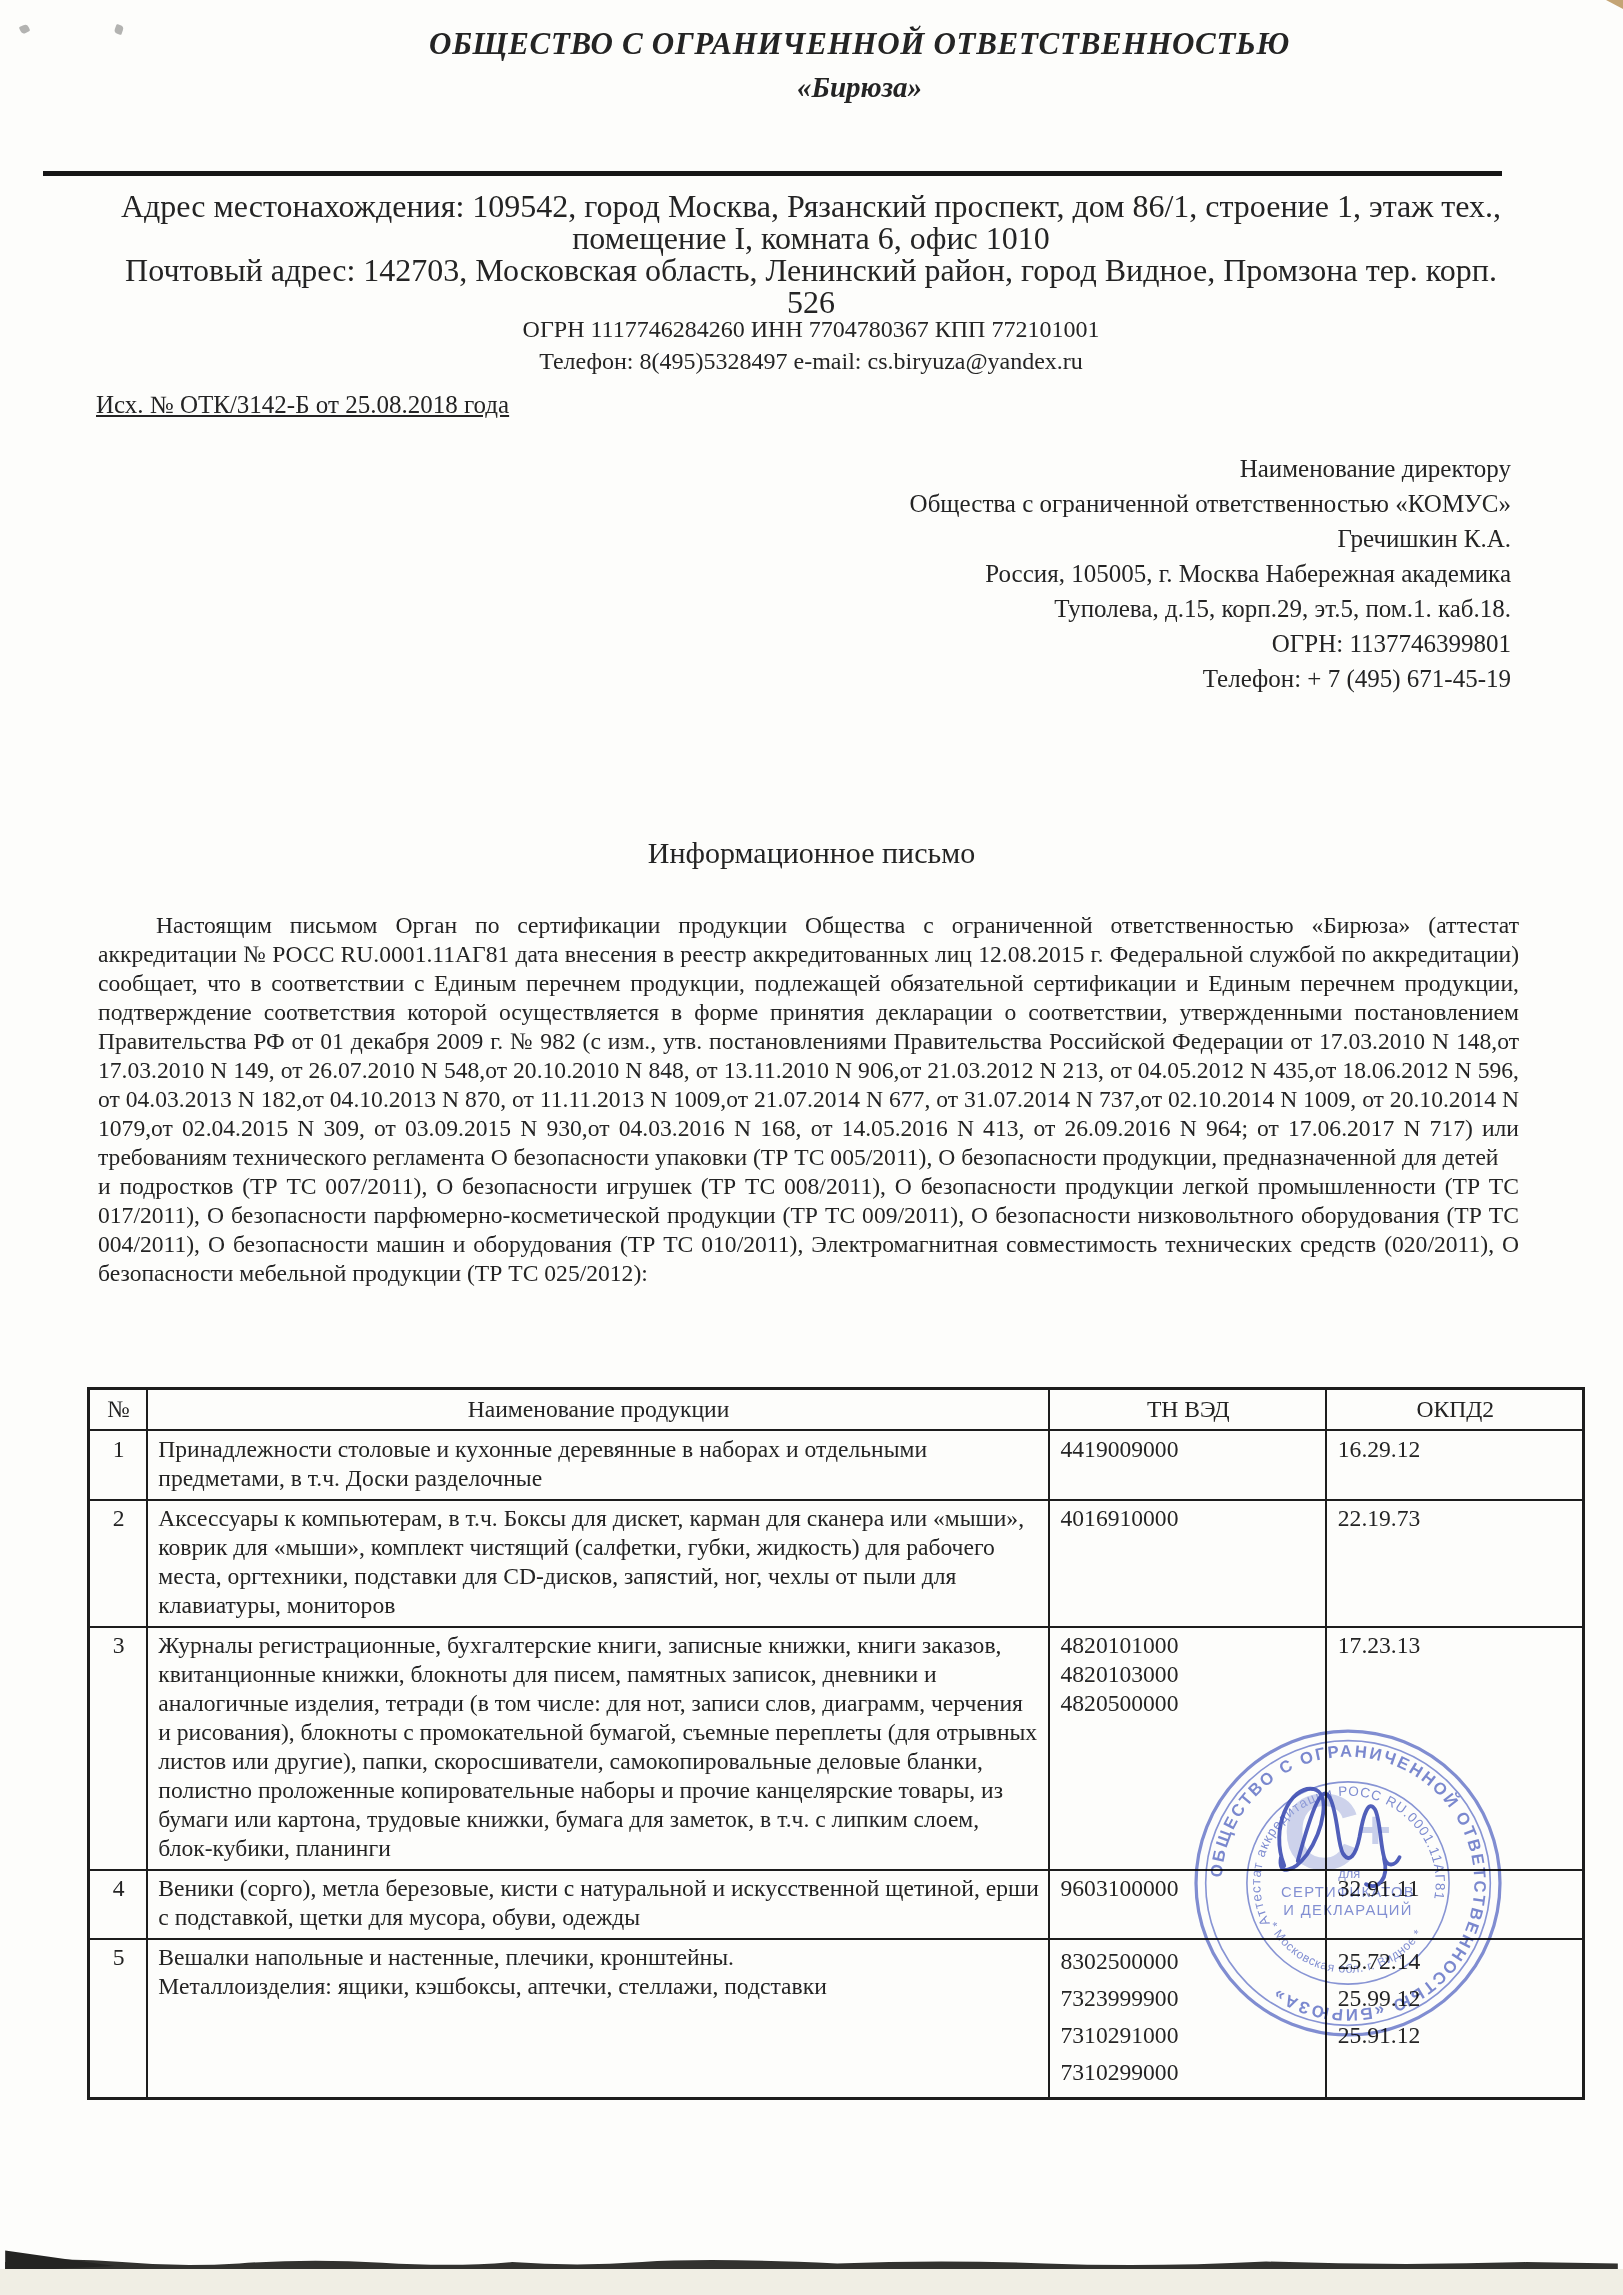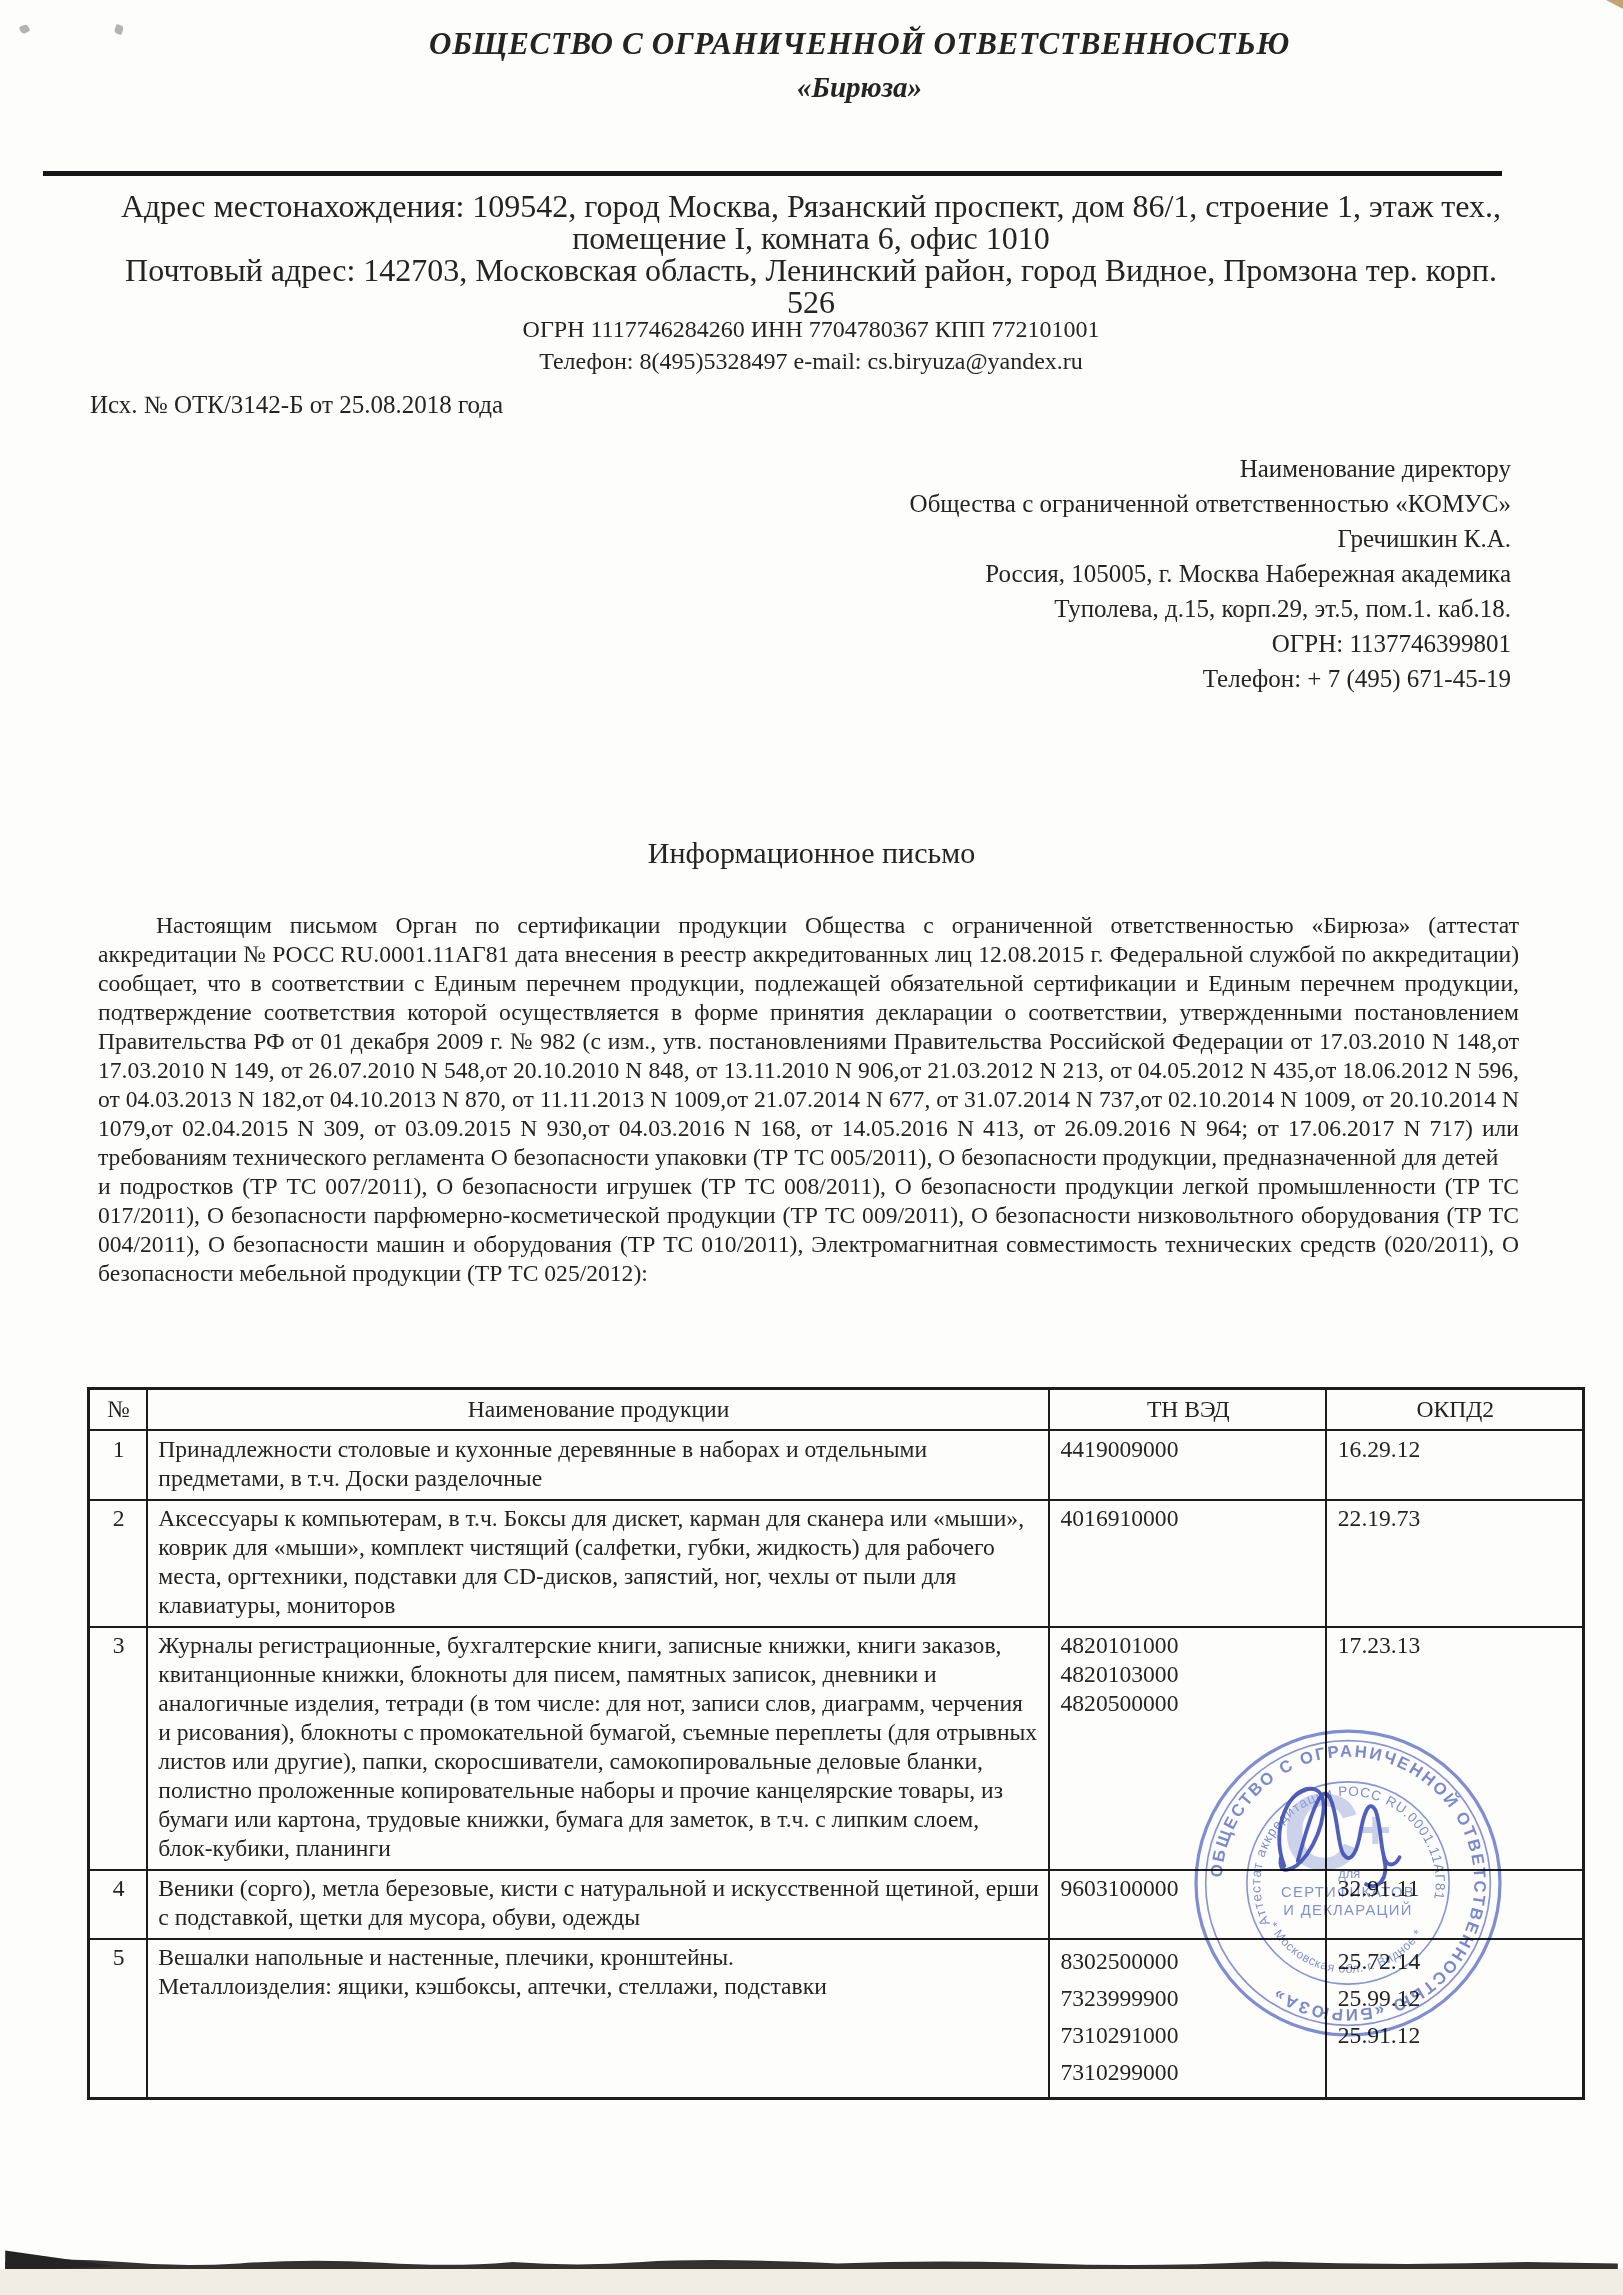--- a/index.html
+++ b/index.html
@@ -7,21 +7,21 @@
         font-family:"Liberation Serif",serif;color:#242424;}
   
   .org-block{position:absolute;top:26px;left:0;width:100%;text-align:center;margin-left:48px;}
   .org-line1{font-size:31px;font-weight:bold;font-style:italic;letter-spacing:0.7px;}
   .org-line2{font-size:29px;font-weight:bold;font-style:italic;margin-top:9.2px;}
   .head-rule{position:absolute;top:171px;left:43px;width:1459px;height:4.6px;background:#161616;}
   .addr-block{position:absolute;top:190px;left:98px;width:1426px;text-align:center;
               font-size:32px;line-height:32px;}
   .reg-block{position:absolute;top:313px;left:98px;width:1426px;text-align:center;
              font-size:24px;line-height:32px;font-family:Liberation Serif, serif;}
-  .out-ref{position:absolute;top:391px;left:90px;font-size:25px;}
+  .out-ref{position:absolute;top:391px;left:96px;font-size:25px;text-decoration:underline;}
   .recipient{position:absolute;top:451px;right:112px;text-align:right;
              font-size:25px;line-height:35px;}
   .letter-title{position:absolute;top:836px;left:0;width:100%;text-align:center;font-size:30px;}
   .body-text{position:absolute;top:911px;left:98px;width:1421px;
              font-size:23.6px;line-height:29px;text-align:justify;}
   .body-text p{margin:0;}
   .body-text p.indent{text-indent:58px;}
   
   .prod-table{position:absolute;top:1387px;left:87px;width:1498px;border-collapse:collapse;
               font-size:23.6px;line-height:29px;}

